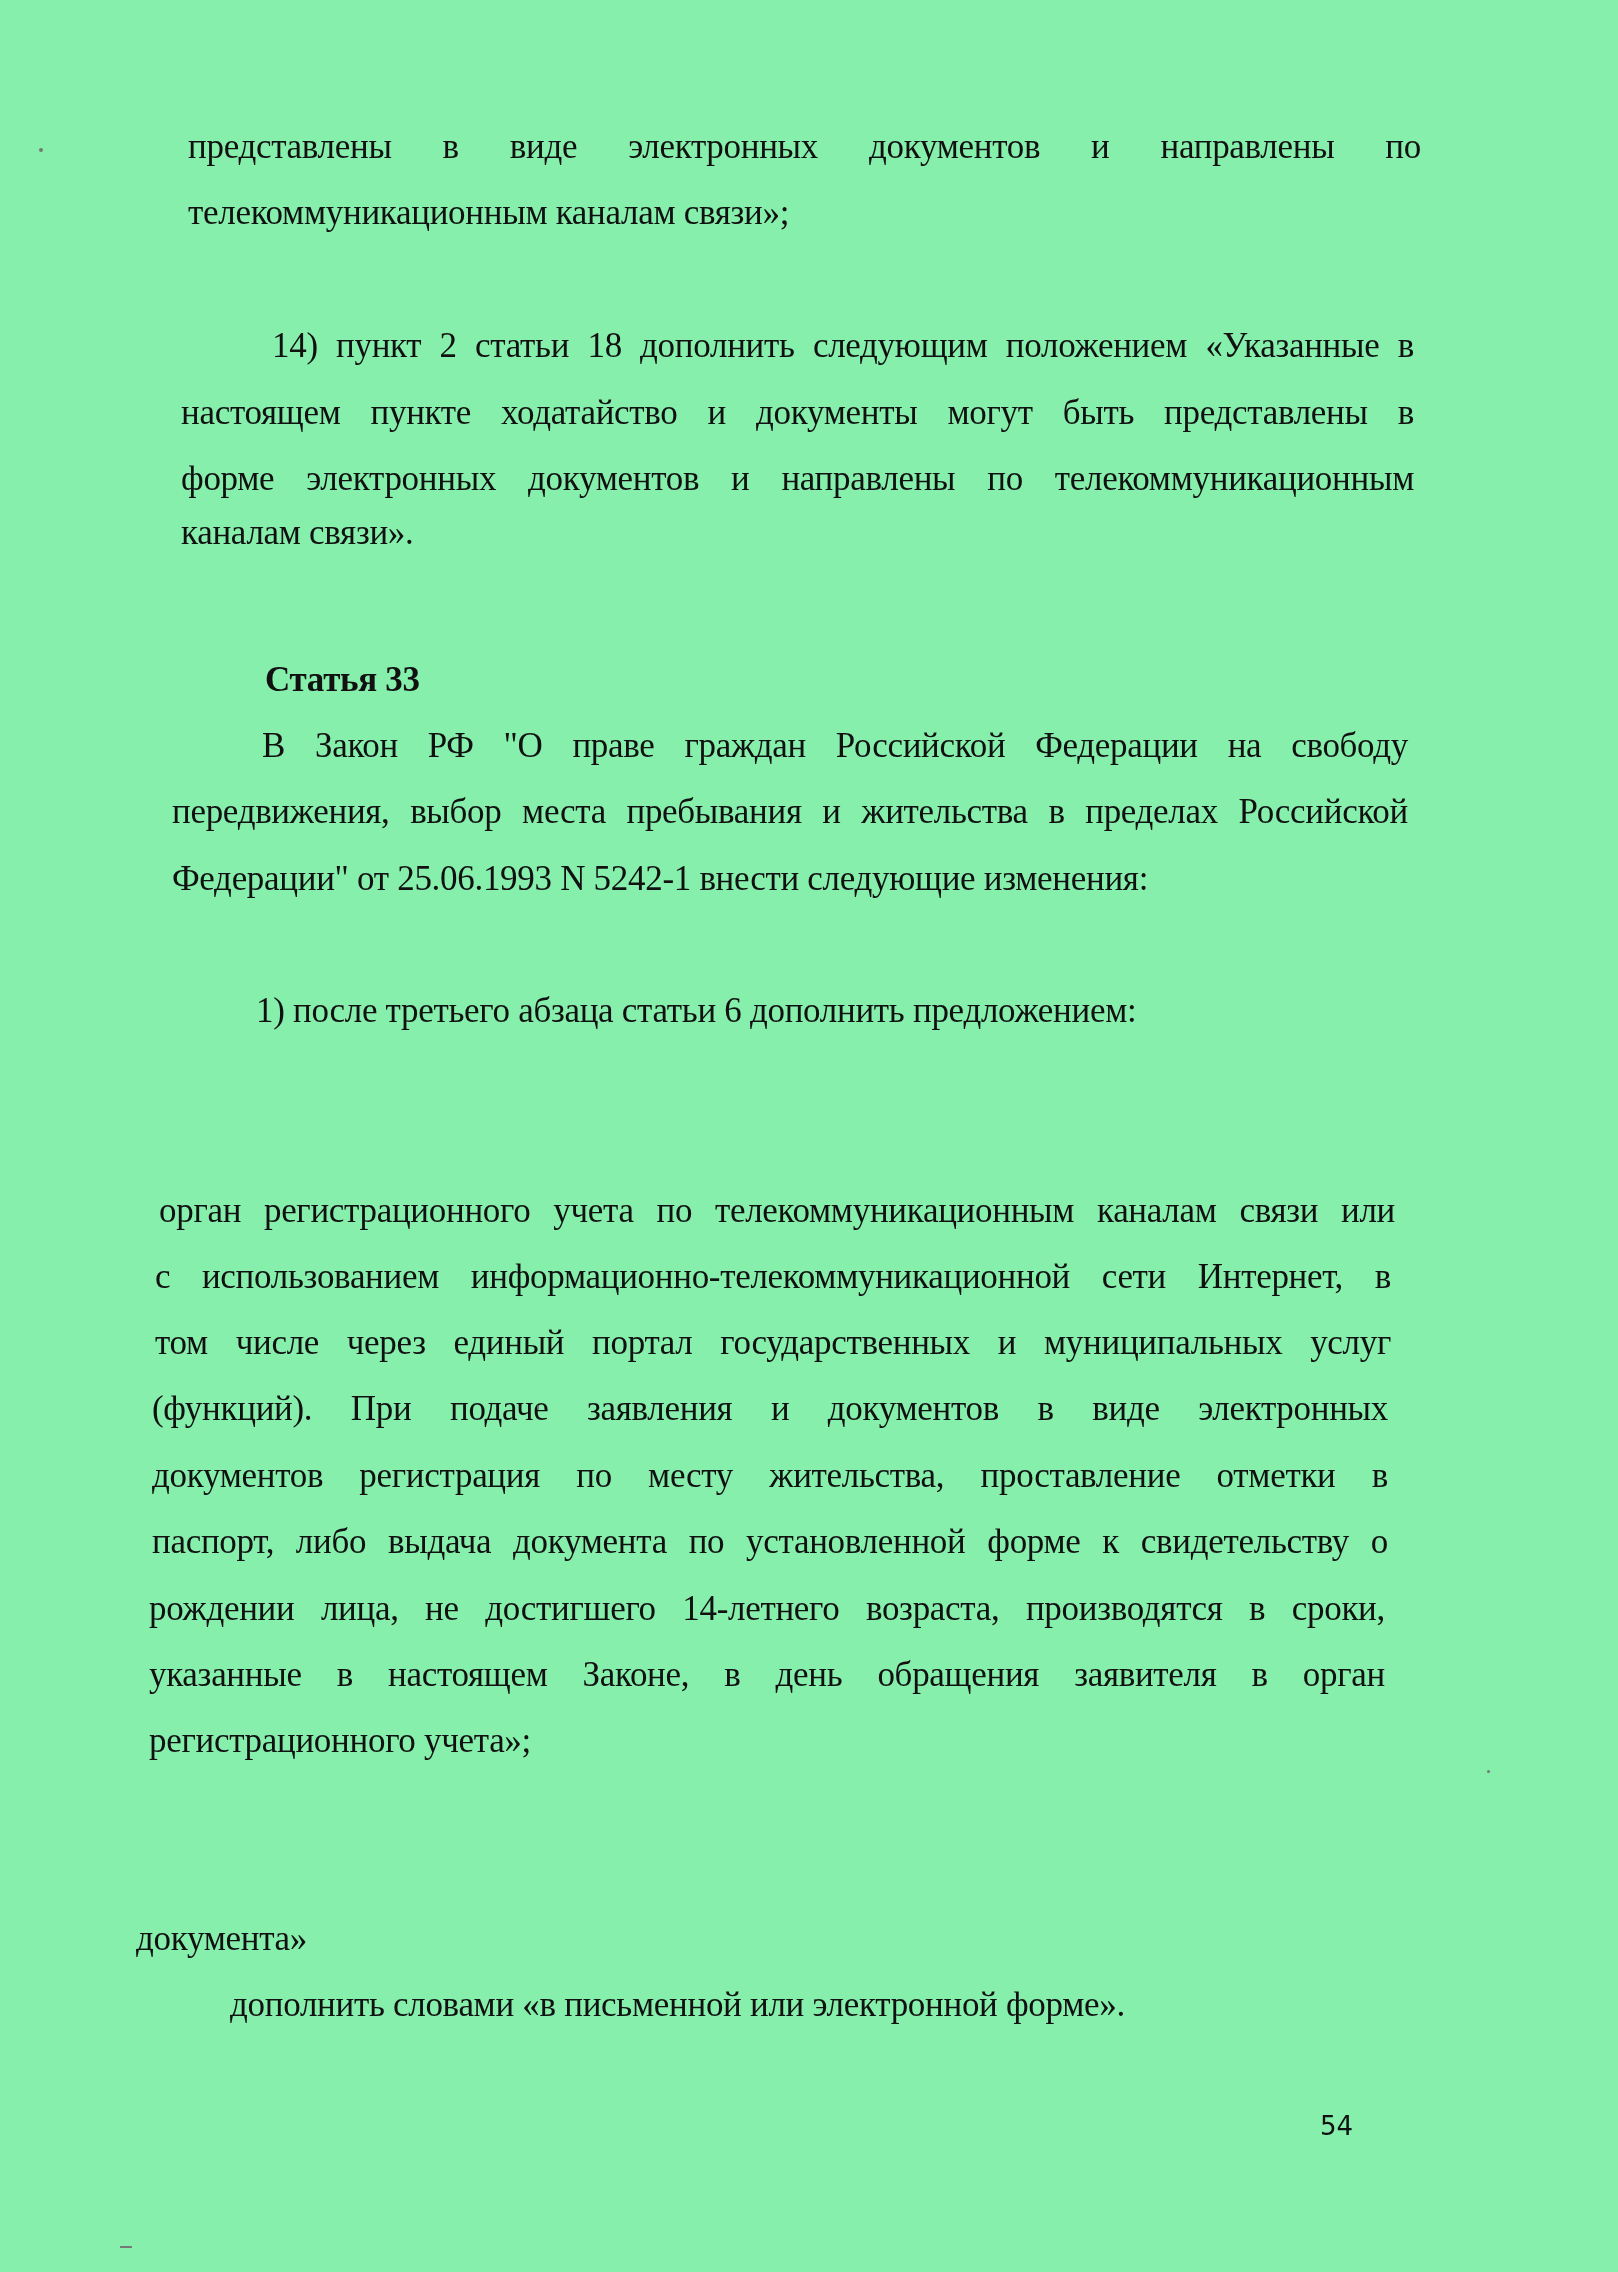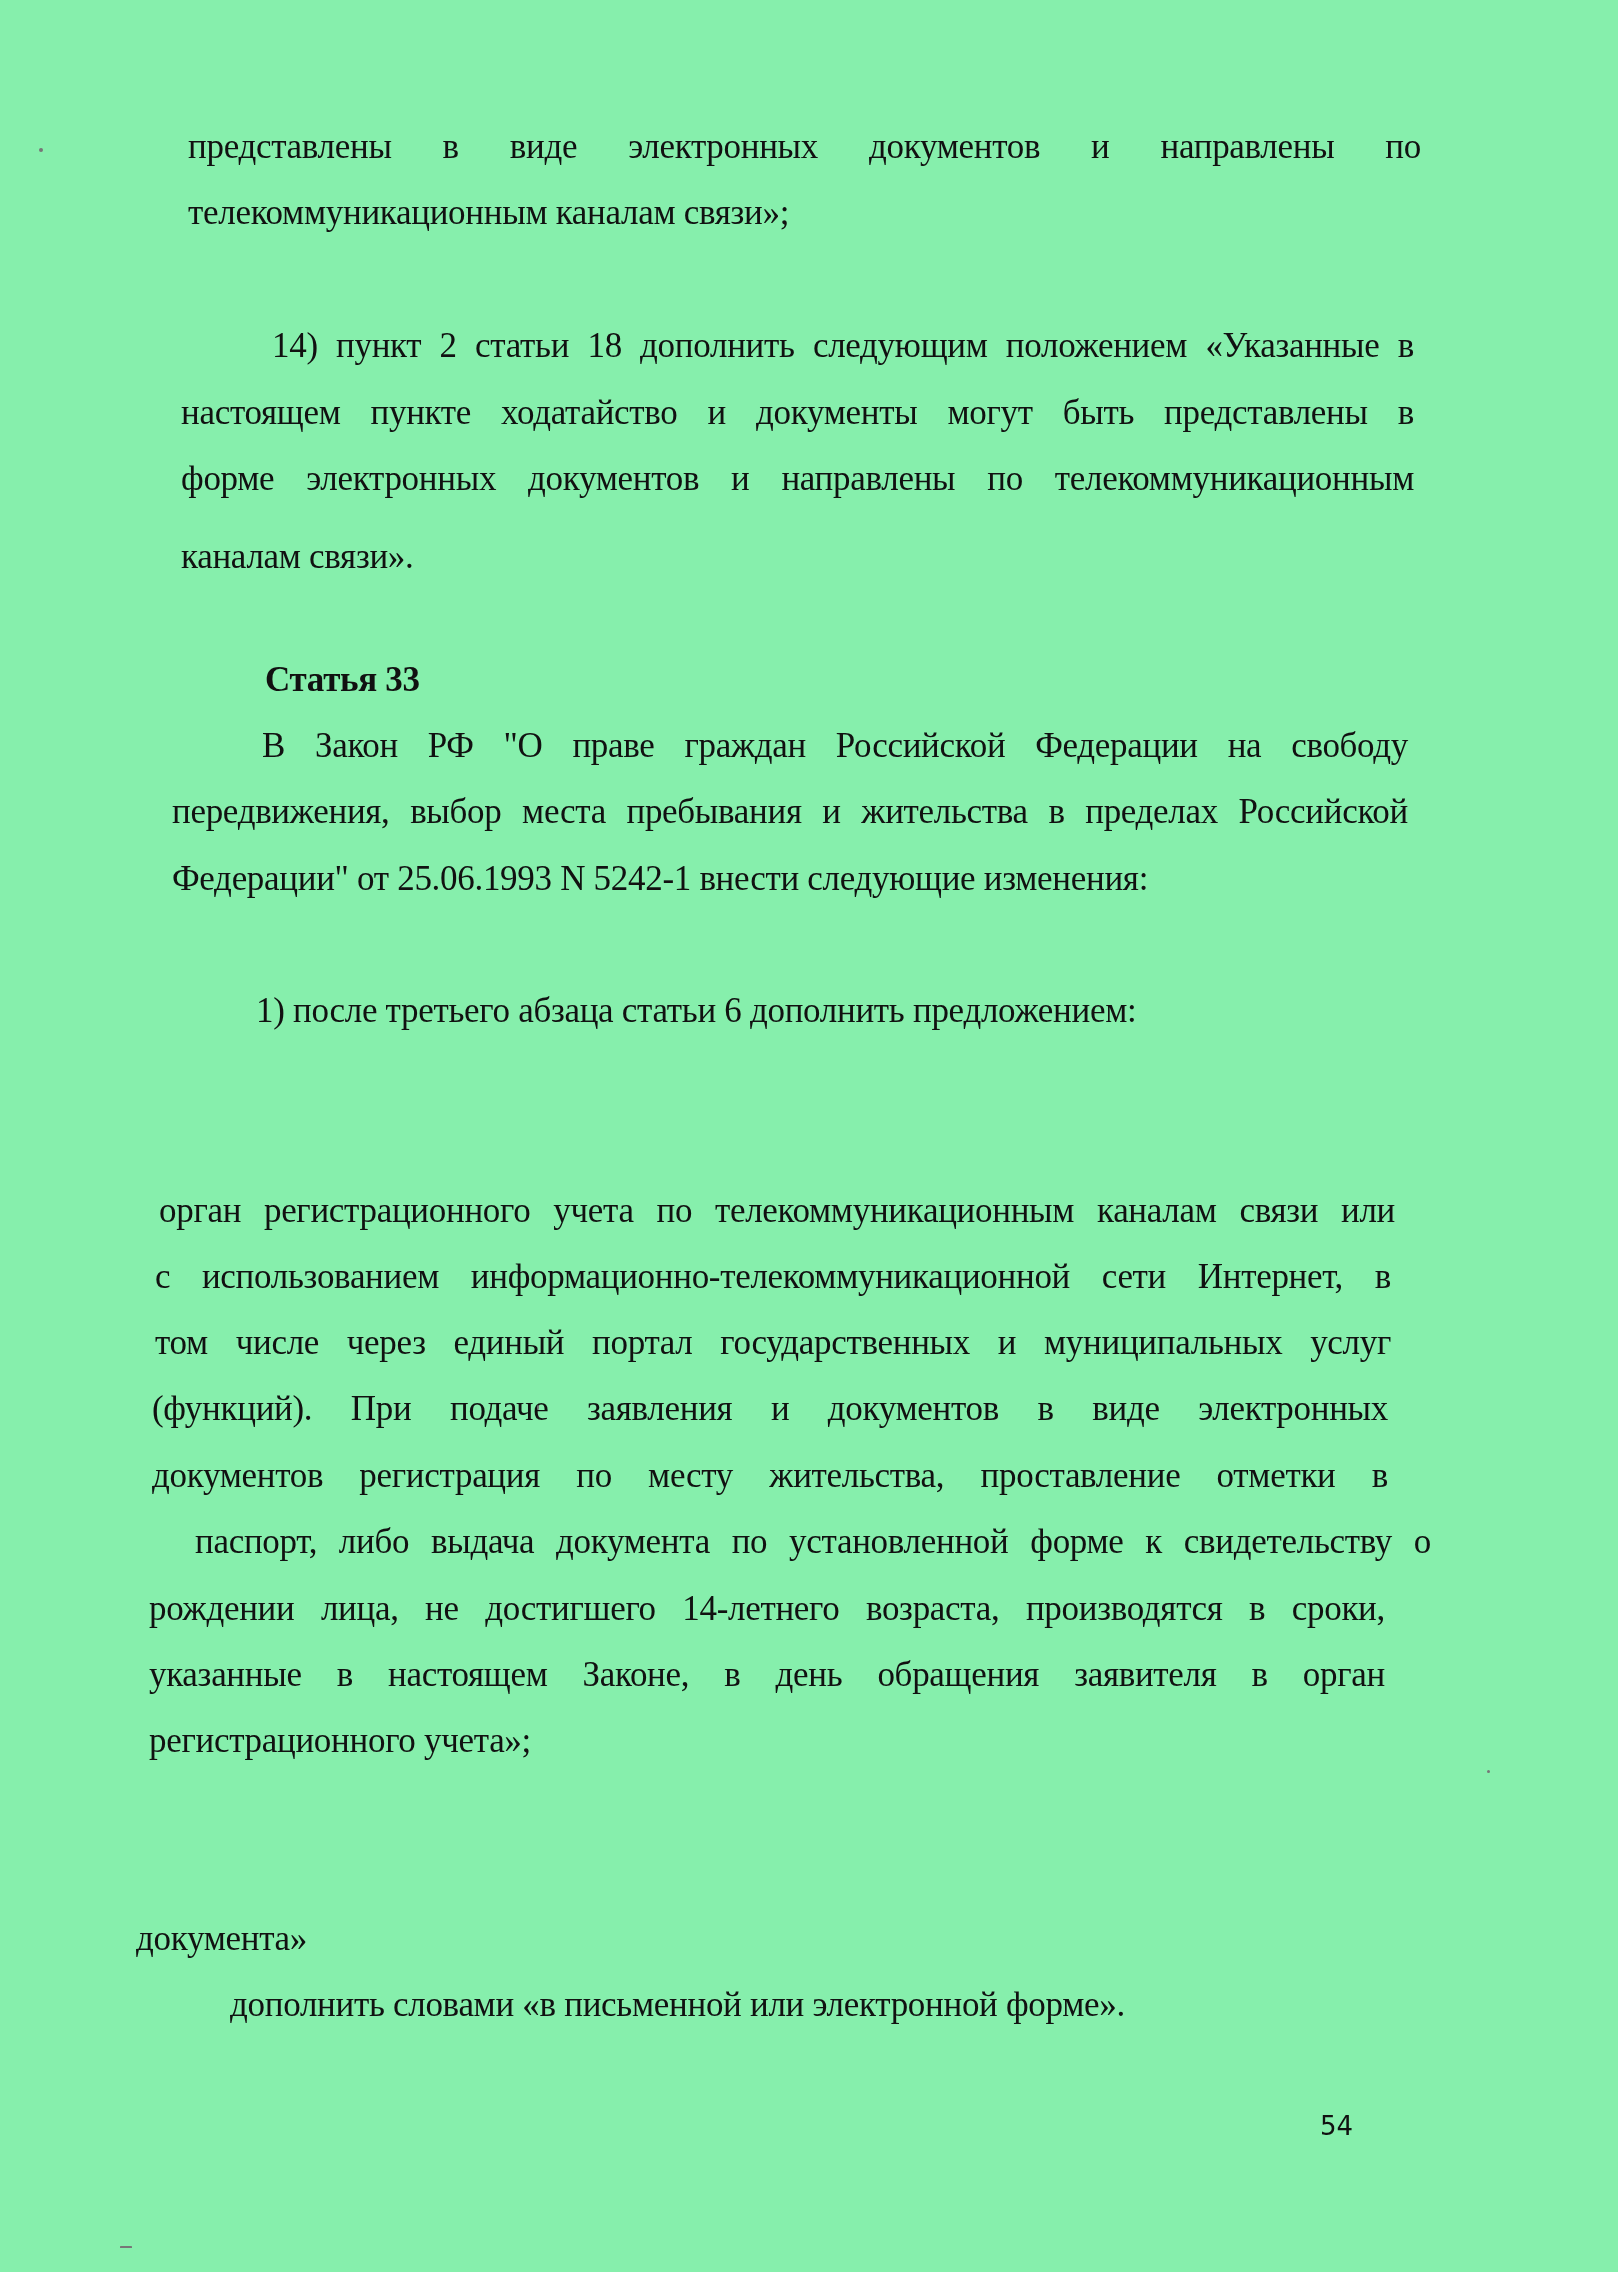--- a/index.html
+++ b/index.html
@@ -56,36 +56,36 @@
 <body>
 
 <div class="page">
 
   <div class="line justify" style="left:188px; top:126px; width:1233px;">представлены в виде электронных документов и направлены по</div>
   <div class="line" style="left:188px; top:192px;">телекоммуникационным каналам связи»;</div>
 
   <div class="line justify" style="left:272px; top:325px; width:1142px;">14) пункт 2 статьи 18 дополнить следующим положением «Указанные в</div>
   <div class="line justify" style="left:181px; top:392px; width:1233px;">настоящем пункте ходатайство и документы могут быть представлены в</div>
   <div class="line justify" style="left:181px; top:458px; width:1233px;">форме электронных документов и направлены по телекоммуникационным</div>
-  <div class="line" style="left:181px; top:536px;">каналам связи».</div>
+  <div class="line" style="left:181px; top:512px;">каналам связи».</div>
 
   <div class="line heading" style="left:265px; top:659px;">Статья 33</div>
 
   <div class="line justify" style="left:262px; top:725px; width:1146px;">В Закон РФ "О праве граждан Российской Федерации на свободу</div>
   <div class="line justify" style="left:172px; top:791px; width:1236px;">передвижения, выбор места пребывания и жительства в пределах Российской</div>
   <div class="line" style="left:172px; top:858px;">Федерации" от 25.06.1993 N 5242-1 внести следующие изменения:</div>
 
   <div class="line" style="left:256px; top:990px;">1) после третьего абзаца статьи 6 дополнить предложением:</div>
 
   <div class="line justify" style="left:159px; top:1190px; width:1236px;">орган регистрационного учета по телекоммуникационным каналам связи или</div>
   <div class="line justify" style="left:155px; top:1322px; width:1236px;">том числе через единый портал государственных и муниципальных услуг</div>
   <div class="line justify" style="left:155px; top:1256px; width:1236px;">с использованием информационно-телекоммуникационной сети Интернет, в</div>
   <div class="line justify" style="left:152px; top:1388px; width:1236px;">(функций). При подаче заявления и документов в виде электронных</div>
   <div class="line justify" style="left:152px; top:1455px; width:1236px;">документов регистрация по месту жительства, проставление отметки в</div>
-  <div class="line justify" style="left:152px; top:1521px; width:1236px;margin-left:43px;">паспорт, либо выдача документа по установленной форме к свидетельству о</div>
+  <div class="line justify" style="left:152px; top:1521px; width:1236px;">паспорт, либо выдача документа по установленной форме к свидетельству о</div>
   <div class="line justify" style="left:149px; top:1588px; width:1236px;">рождении лица, не достигшего 14-летнего возраста, производятся в сроки,</div>
   <div class="line justify" style="left:149px; top:1654px; width:1236px;">указанные в настоящем Законе, в день обращения заявителя в орган</div>
   <div class="line" style="left:149px; top:1720px;">регистрационного учета»;</div>
 
   <div class="line" style="left:136px; top:1918px;">документа»</div>
   <div class="line" style="left:230px; top:1984px;">дополнить словами «в письменной или электронной форме».</div>
 
   <div class="page-number">54</div>
 
   <div class="speck" style="left:39px; top:148px; width:3.9px; height:3.9px;"></div>

